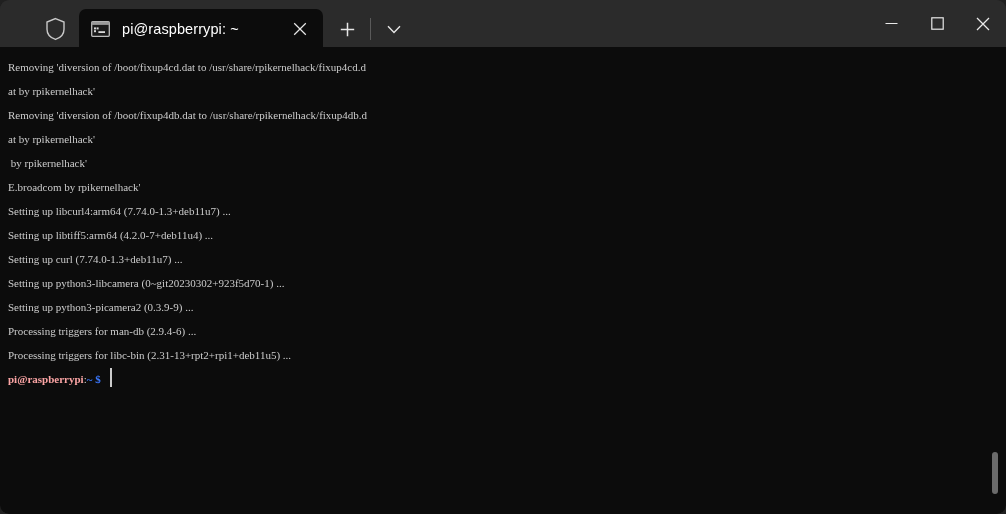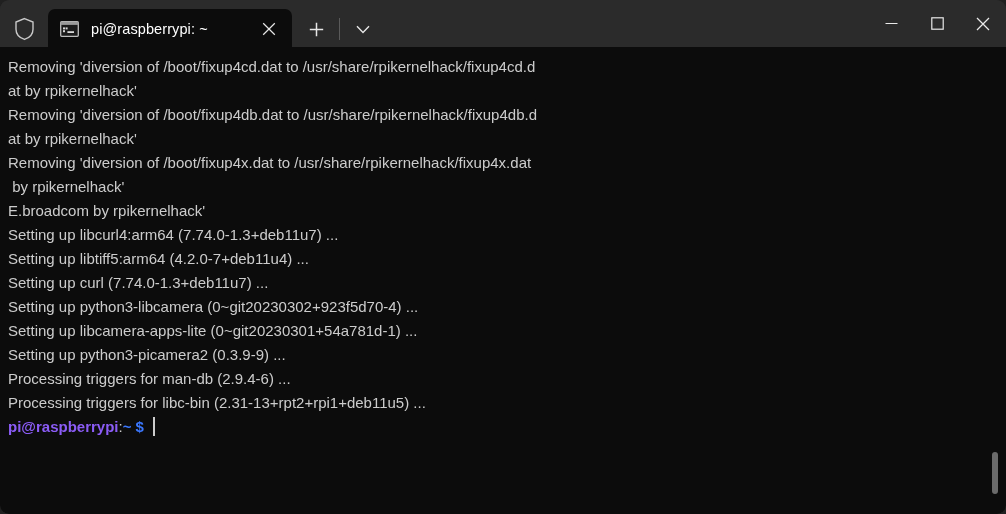--- a/index.html
+++ b/index.html
@@ -20,20 +20,21 @@
   
   .titlebar {
     position:absolute; top:0; left:0;
     width:1006px; height:47px;
     background:#2b2b2b;
     display:flex; align-items:flex-end;
   }
   .tb-left {
     display:flex; align-items:center;
     height:36px;
+    padding-left:31px;
   }
   .shield-wrap {
     width:48px; height:47px;
     display:flex; align-items:center; justify-content:center;
   }
   .shield-wrap svg { display:block; }
 
   .tab {
     position:relative;
     height:40px;
@@ -102,27 +103,27 @@
     overflow:hidden;
   }
   .term-inner {
     position:absolute;
     left:8px; top:8px;
     right:0; bottom:0;
   }
   .line {
     height:24px;
     line-height:24px;
-    font-family:Liberation Sans, sans-serif;
-    font-size:15px;
+    font-family:Liberation Serif, serif;
+    font-size:11px;
     color:#cccccc;
     white-space:pre;
     letter-spacing:0px;
   }
-  .c-green  { color:#8b5cf6; font-weight:bold; }
+  .c-green  { color:#fca5a5; font-weight:bold; }
   .c-blue   { color:#3b78ff; font-weight:bold; }
   .c-white  { color:#cccccc; }
   .cursor {
     display:inline-block;
     width:2px; height:19px;
     background:#cccccc;
     vertical-align:-4px;
     margin-left:9px;
   }
   .scrollbar-thumb {
@@ -200,28 +201,26 @@
     </div>
   </div>
 
   <div class="terminal">
     <div class="term-inner">
 
       <div class="line">Removing 'diversion of /boot/fixup4cd.dat to /usr/share/rpikernelhack/fixup4cd.d</div>
       <div class="line">at by rpikernelhack'</div>
       <div class="line">Removing 'diversion of /boot/fixup4db.dat to /usr/share/rpikernelhack/fixup4db.d</div>
       <div class="line">at by rpikernelhack'</div>
-      <div class="line">Removing 'diversion of /boot/fixup4x.dat to /usr/share/rpikernelhack/fixup4x.dat</div>
       <div class="line"> by rpikernelhack'</div>
       <div class="line">E.broadcom by rpikernelhack'</div>
       <div class="line">Setting up libcurl4:arm64 (7.74.0-1.3+deb11u7) ...</div>
       <div class="line">Setting up libtiff5:arm64 (4.2.0-7+deb11u4) ...</div>
       <div class="line">Setting up curl (7.74.0-1.3+deb11u7) ...</div>
-      <div class="line">Setting up python3-libcamera (0~git20230302+923f5d70-4) ...</div>
-      <div class="line">Setting up libcamera-apps-lite (0~git20230301+54a781d-1) ...</div>
+      <div class="line">Setting up python3-libcamera (0~git20230302+923f5d70-1) ...</div>
       <div class="line">Setting up python3-picamera2 (0.3.9-9) ...</div>
       <div class="line">Processing triggers for man-db (2.9.4-6) ...</div>
       <div class="line">Processing triggers for libc-bin (2.31-13+rpt2+rpi1+deb11u5) ...</div>
 
       <div class="line"><span class="c-green">pi@raspberrypi</span><span class="c-white">:</span><span class="c-blue">~</span><span class="c-white"> </span><span class="c-blue">$</span><span class="cursor"></span></div>
 
     </div>
     <div class="scrollbar-thumb"></div>
   </div>
 

